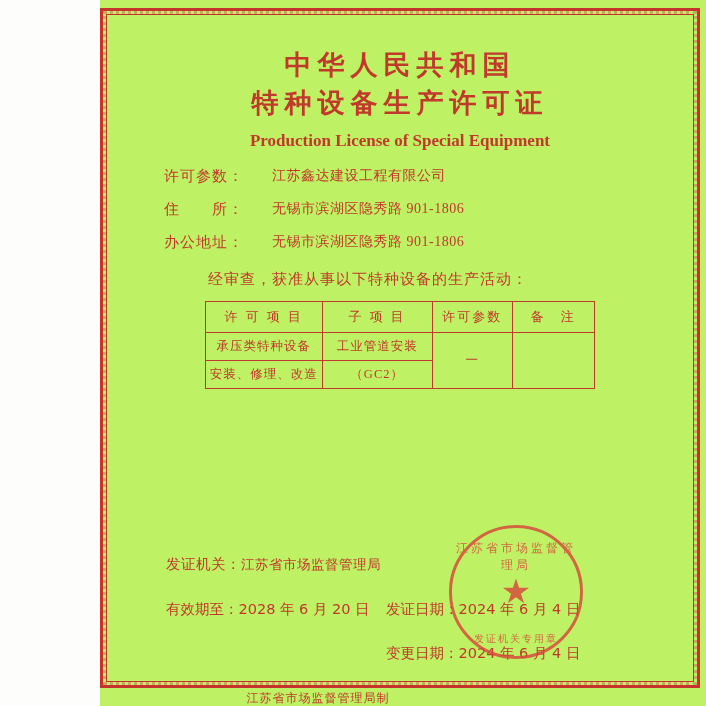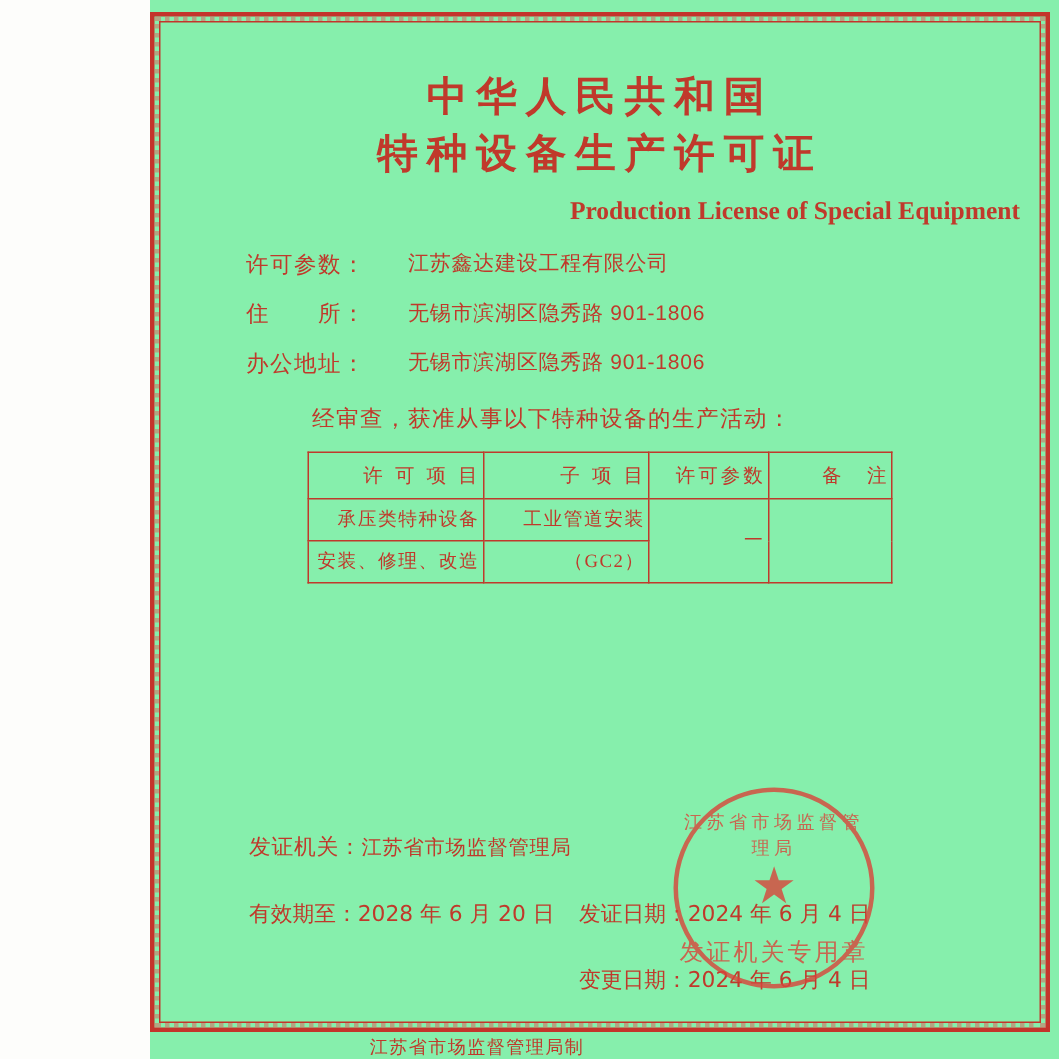--- a/index.html
+++ b/index.html
@@ -14,21 +14,21 @@
     color: #c0392b;
     position: relative;
     overflow: hidden;
   }
 
   
   .page {
     position: absolute;
     left: 0; top: 0;
     width: 706px; height: 706px;
-    background: #86efac;
+    background: #bef264;
   }
 
   
   .frame-outer {
     position: absolute;
     left: 100px; top: 8px;
     width: 600px; height: 680px;
     border: 3px solid #c4342b;
     box-sizing: border-box;
   }
@@ -68,21 +68,21 @@
     text-align: center;
     font-family: "DejaVu Serif", "Liberation Serif", serif;
     font-weight: bold;
     color: #c0392b;
     letter-spacing: 6px;
   }
   .title-cn1 { font-size: 27px; line-height: 38px; margin-top: 16px; }
   .title-cn2 { font-size: 27px; line-height: 38px; }
 
   .title-en1, .title-en2 {
-    text-align: right;
+    text-align: center;
     font-family: "Liberation Serif", "DejaVu Serif", serif;
     font-weight: bold;
     font-size: 17px;
     color: #c0392b;
     line-height: 25px;
   }
   .title-en1 { margin-top: 6px; }
 
   .serial-row {
     margin-top: 24px;
@@ -102,21 +102,21 @@
     padding-left: 44px;
     color: #c0392b;
   }
   .field .flabel {
     width: 108px;
     flex: 0 0 108px;
     font-family: "DejaVu Serif", serif;
     letter-spacing: 1px;
   }
   .field .fvalue {
-    font-family: Liberation Sans, sans-serif;
+    font-family: Liberation Serif, serif;
     font-size: 14px;
     letter-spacing: .5px;
   }
 
   .statement {
     margin-top: 18px;
     padding-left: 88px;
     font-size: 15px;
     font-family: "DejaVu Serif", serif;
     letter-spacing: 1px;
@@ -124,21 +124,21 @@
 
   
   table.perm {
     margin: 12px auto 0 auto;
     border-collapse: collapse;
     width: 390px;
     color: #c0392b;
   }
   table.perm th, table.perm td {
     border: 1px solid #c0392b;
-    text-align: right;
+    text-align: center;
     font-weight: normal;
     font-family: "DejaVu Serif", serif;
   }
   table.perm th {
     font-size: 13px;
     height: 28px;
     letter-spacing: 2px;
   }
   table.perm td {
     font-size: 12.5px;
@@ -202,21 +202,21 @@
   }
   .seal .arc-top, .seal .arc-bottom {
     position: absolute;
     width: 128px;
     text-align: center;
     font-size: 12px;
     letter-spacing: 3px;
     font-family: "DejaVu Serif", serif;
   }
   .seal .arc-top { top: 12px; left: 0; }
-  .seal .arc-bottom { bottom: 10px; left: 0; font-size: 16px; letter-spacing: 2px; }
+  .seal .arc-bottom { bottom: 10px; left: 0; font-size: 10px; letter-spacing: 2px; }
 
   .bottom-note {
     position: absolute;
     left: 0; top: 690px;
     width: 636px;
     text-align: center;
     font-size: 12px;
     color: #c0392b;
     font-family: "DejaVu Serif", serif;
     letter-spacing: 1px;

